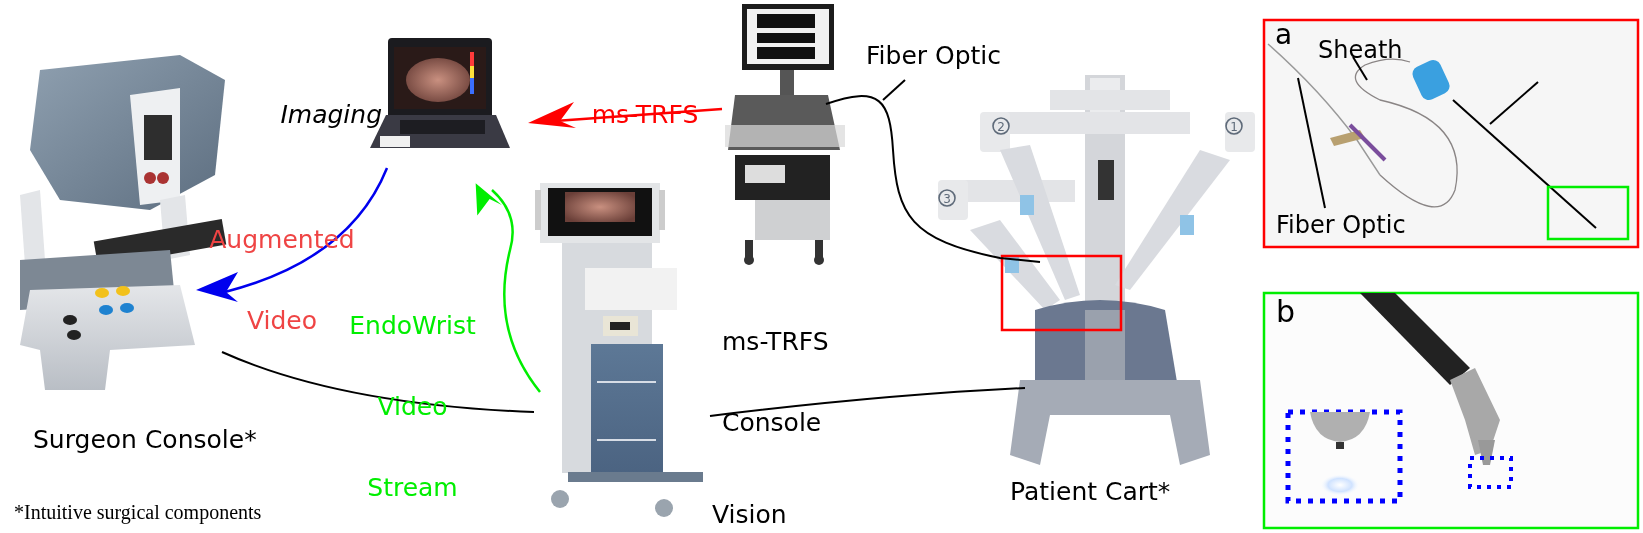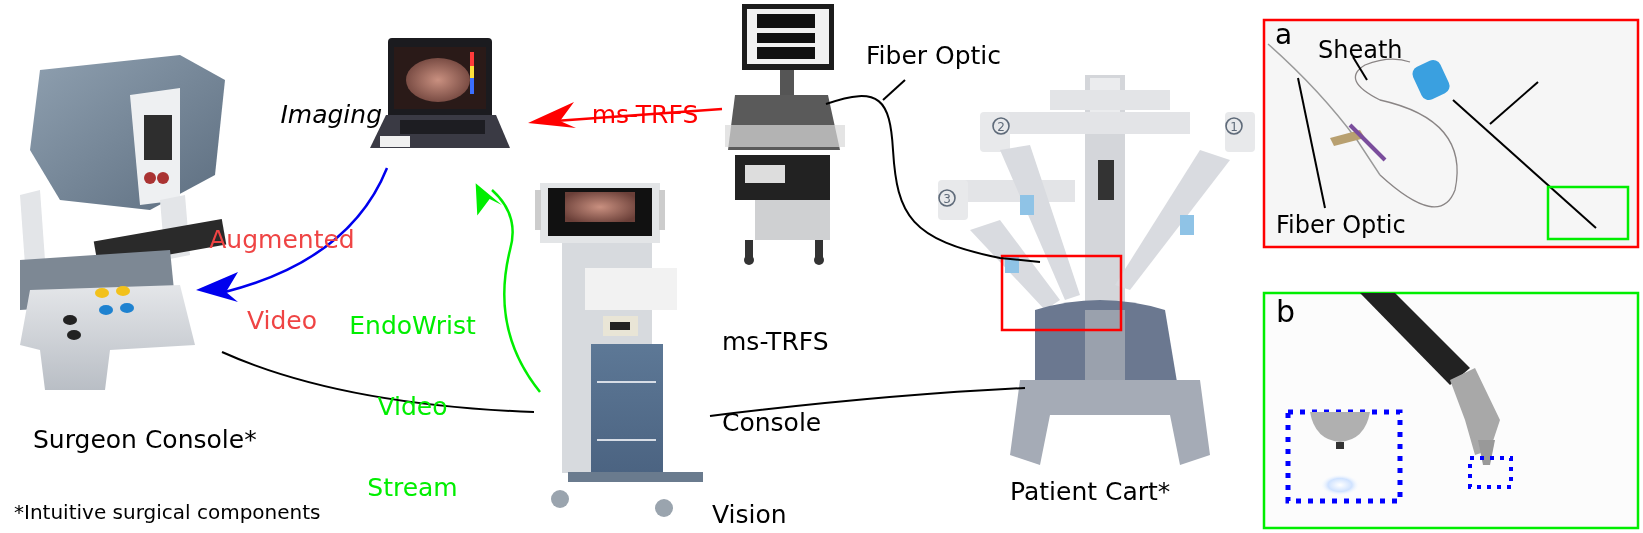--- a/index.html
+++ b/index.html
@@ -210,21 +210,21 @@
 
   <div class="lbl black" style="left:33px; top:418px; font-size:25px;margin-top:8px;">Surgeon Console*</div>
 
   <div class="lbl black" style="left:712px; top:447px; font-size:25px;">
     <div>Vision</div>
     
   </div>
 
   <div class="lbl black" style="left:1010px; top:478px; font-size:25px;">Patient Cart*</div>
 
-  <div class="lbl black" style="left:14px; top:502px; font-size:20px;">*Intuitive surgical components</div>
+  <div class="lbl black" style="left:14px; top:502px; font-size:20px;font-family:Liberation Serif, serif;">*Intuitive surgical components</div>
 
   <div class="lbl black" style="left:1275px; top:20px; font-size:28px;">a</div>
   <div class="lbl black" style="left:1318px; top:38px; font-size:24px;">Sheath</div>
   <div class="lbl black" style="left:1465px; top:26px; font-size:24px;">
   </div>
   <div class="lbl black" style="left:1276px; top:213px; font-size:24px;">Fiber Optic</div>
 
   <div class="lbl black" style="left:1276px; top:296px; font-size:30px;">b</div>
 
 </div>

